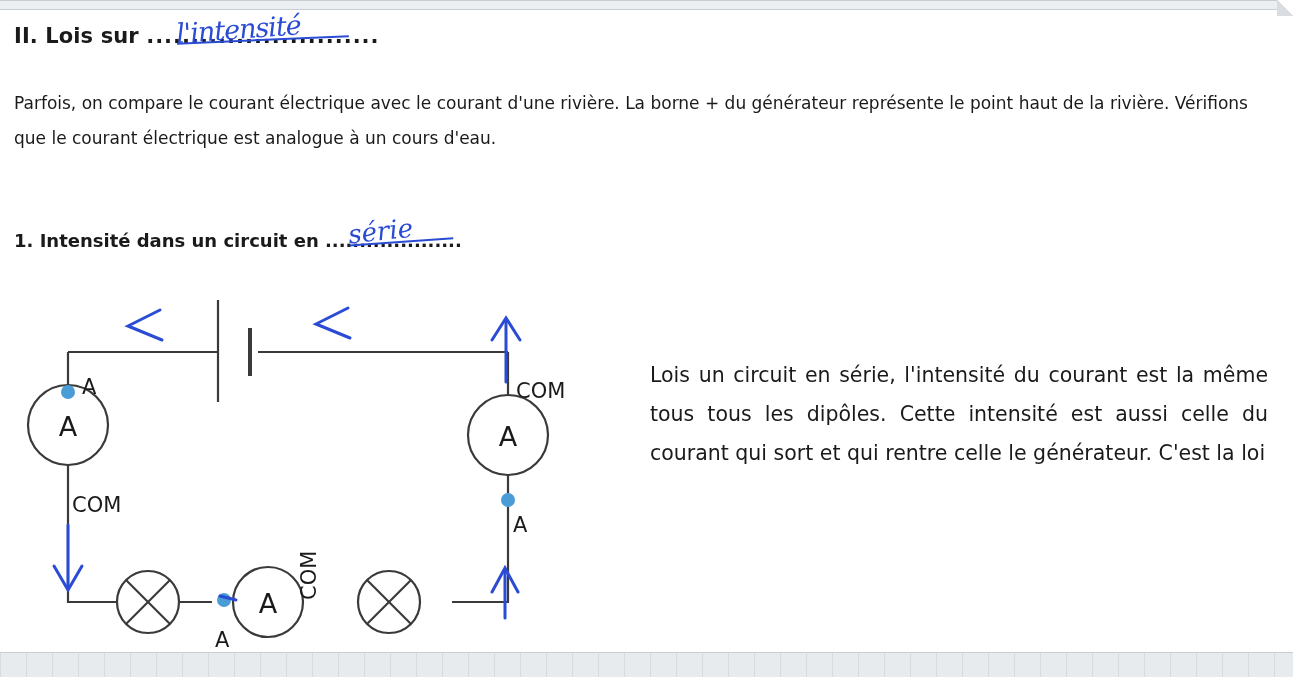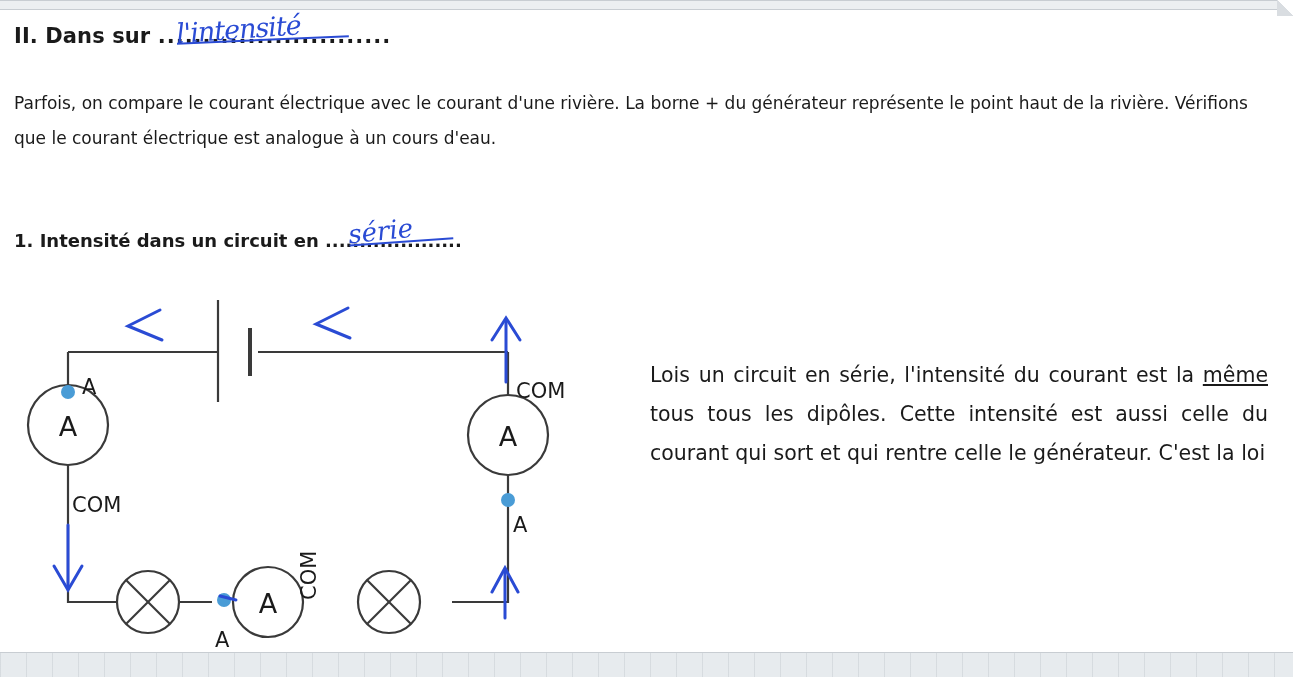--- a/index.html
+++ b/index.html
@@ -133,21 +133,20 @@
   .right-text {
     position: absolute;
     left: 650px;
     top: 348px;
     width: 618px;
     font-size: 20.5px;
     line-height: 39px;
     text-align: justify;
   }
   .right-text .u {
-    text-decoration: underline;
   }
   .right-text .lastline {
     display: block;
     position: relative;
     white-space: nowrap;
   }
   .hand.h3 {
     font-size: 27px;
     position: relative;
     top: 4px;
@@ -165,21 +164,21 @@
   }
 </style>
 </head>
 <body>
 
 <div class="strip top"></div>
 
 <div class="page">
 
   <div class="heading">
-    <span>II. Dans sur </span><span class="dots">..........................</span>
+    <span>II. Lois sur </span><span class="dots">..........................</span>
   </div>
   <div class="hand h1">
     <span>l'intensité</span>
     <span class="under"></span>
   </div>
 
   <div class="para">Parfois, on compare le courant électrique avec le courant d'une rivière. La borne + du générateur représente le point haut de la rivière. Vérifions que le courant électrique est analogue à un cours d'eau.</div>
 
   <div class="subheading">
     <span>1. Intensité dans un circuit en </span><span class="dots">....................</span>

